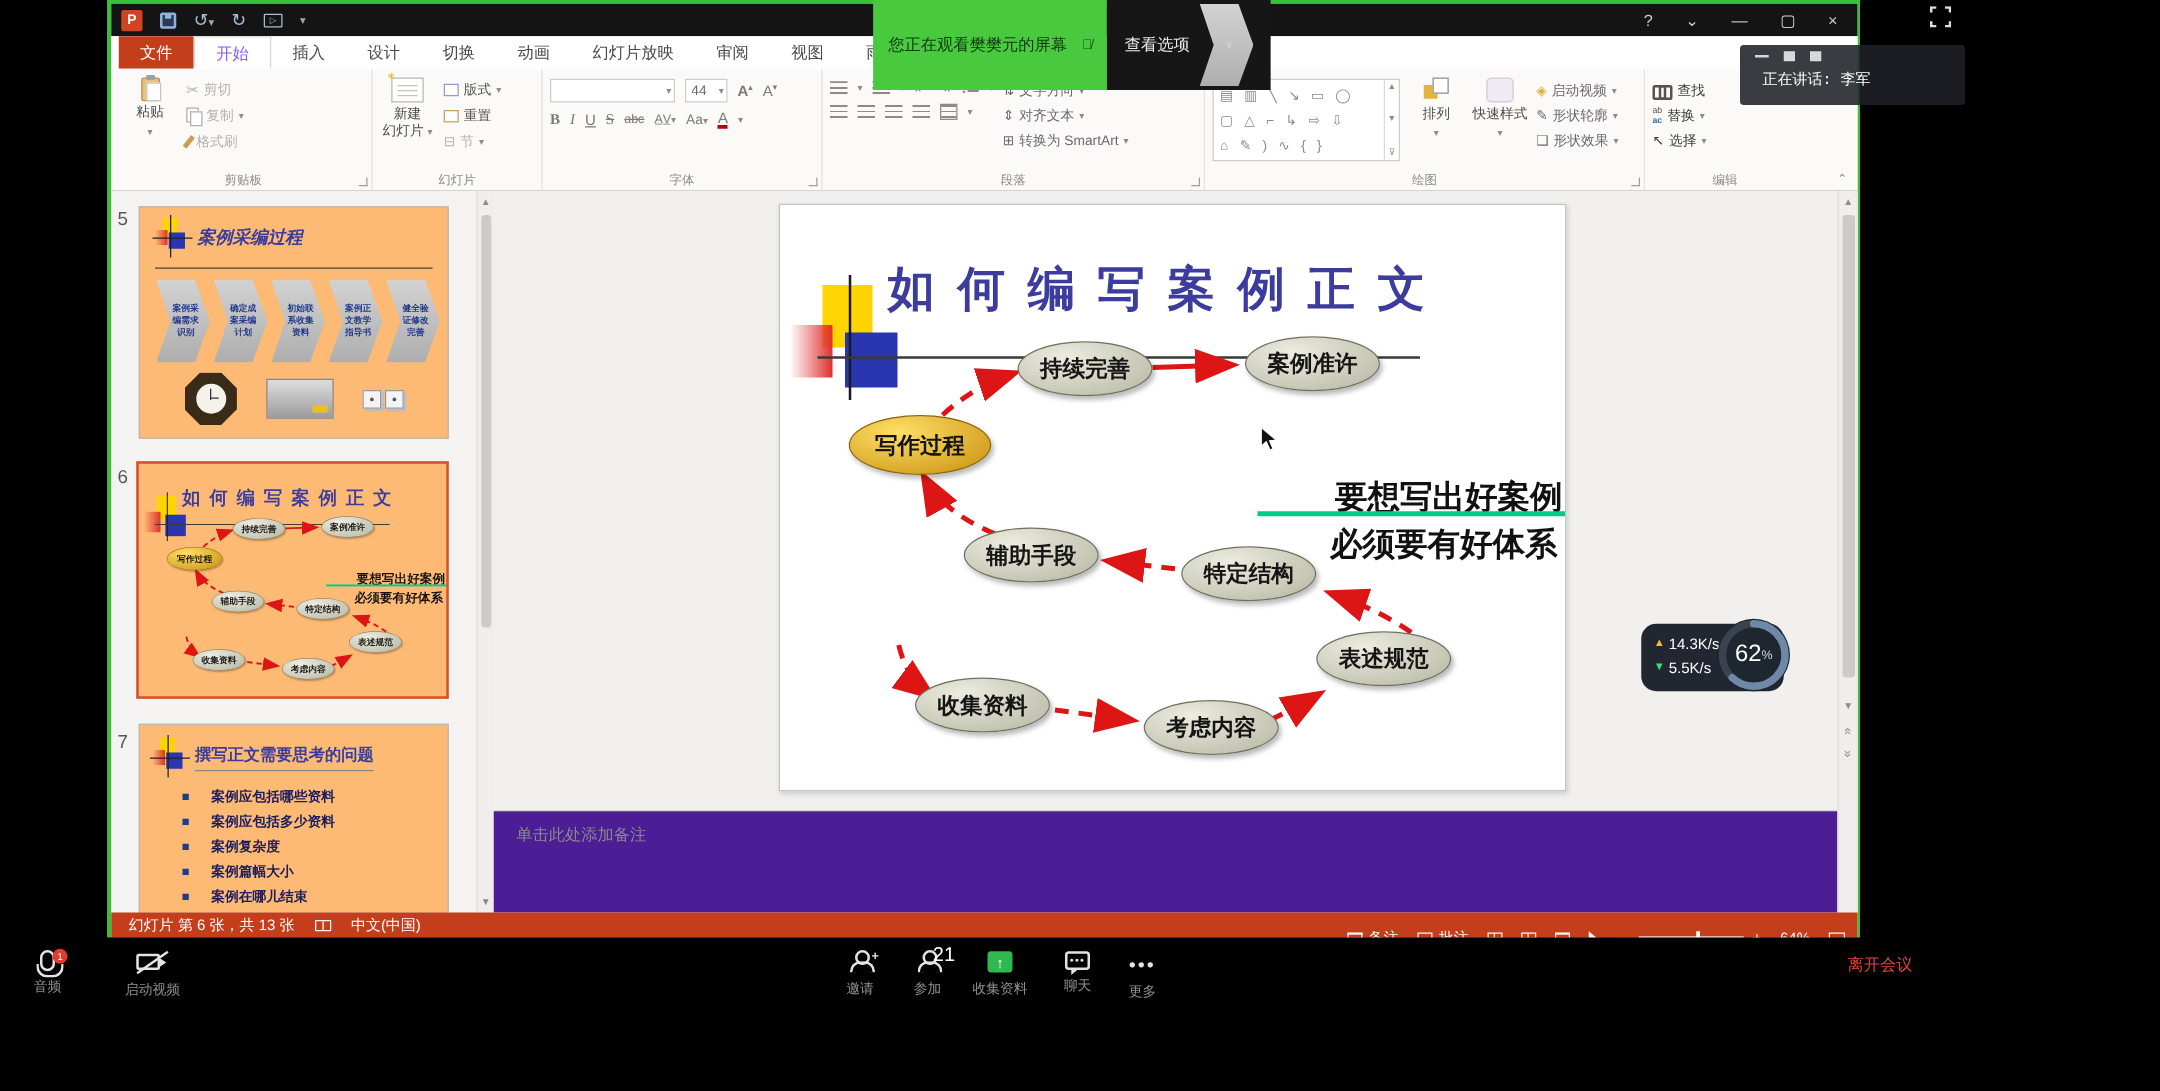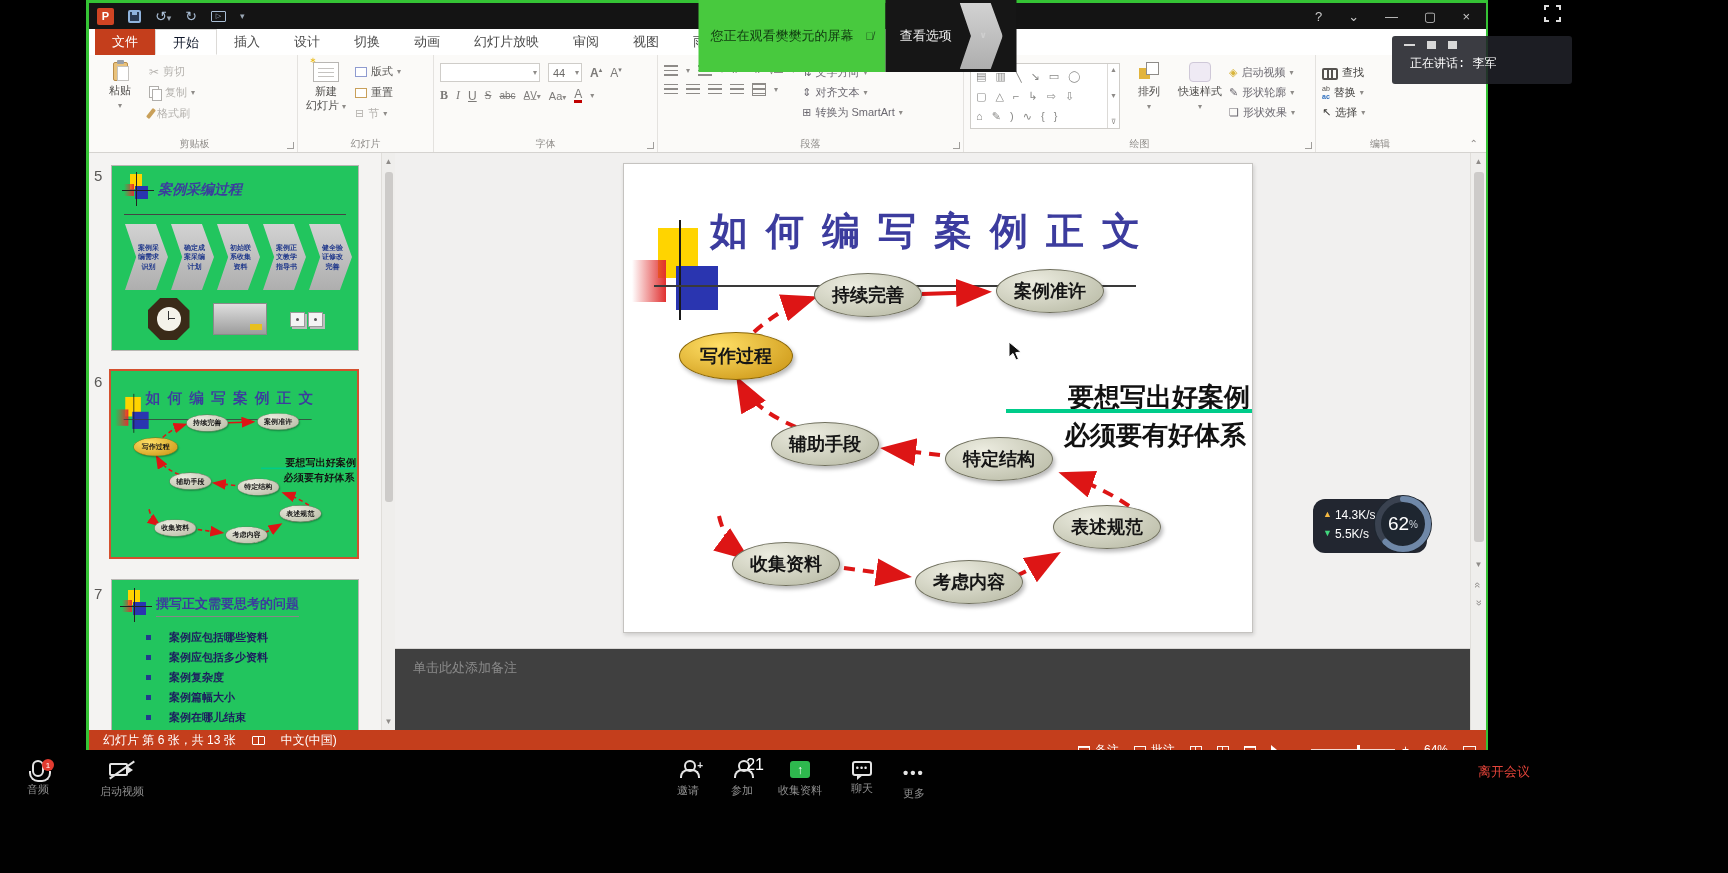--- a/index.html
+++ b/index.html
@@ -30,21 +30,21 @@
   .banner{position:absolute;left:50%;top:0;transform:translateX(-52%);display:flex;z-index:30;}
   .banner-green{background:#48c93e;color:#103a10;font-size:13px;padding:3px 12px;display:flex;gap:12px;align-items:center;}
   .mic-x{font-size:11px;color:#1d4d1d;}
   .banner-btn{background:#161616;color:#e8e8e8;font-size:13px;padding:3px 14px;display:flex;gap:8px;align-items:center;}
   .banner-btn .chev{font-size:9px;color:#cfcfcf;}
 
   
   .tabrow{position:absolute;left:0;top:26px;right:0;height:26px;background:#fff;display:flex;padding-left:6px;}
   .tab{font-size:13px;color:#4a4a4a;padding:0 17px;line-height:26px;}
   .tab-file{background:#c43e1c;color:#fff;}
-  .tab.active{color:#0f172a;border:1px solid #dcdad7;border-bottom:1px solid #fff;background:#fff;font-family:Liberation Serif, serif;}
+  .tab.active{color:#8b5cf6;border:1px solid #dcdad7;border-bottom:1px solid #fff;background:#fff;font-family:Liberation Serif, serif;}
 
   
   .ribbon{position:absolute;left:0;top:52px;right:0;height:98px;background:#fbfaf8;
           border-bottom:1px solid #d5d3d0;display:flex;padding-left:3px;}
   .rgroup{position:relative;border-right:1px solid #e4e2df;padding:4px 6px 15px;display:flex;gap:7px;}
   .glabel{position:absolute;bottom:1px;left:0;right:0;text-align:center;font-size:10px;color:#8e8b88;}
   .dlg{position:absolute;right:3px;bottom:3px;width:7px;height:7px;
        border-right:1px solid #a09e9b;border-bottom:1px solid #a09e9b;}
   .bigbtn{display:flex;flex-direction:column;align-items:center;justify-content:flex-start;gap:3px;
           min-width:44px;padding-top:3px;color:#4e4c4a;font-size:11px;line-height:1.25;text-align:center;}
@@ -96,21 +96,21 @@
   .docarea{position:absolute;left:0;top:150px;right:0;bottom:20px;background:#f1f0ef;}
   .thumbs{position:absolute;left:0;top:0;width:292px;bottom:0;background:#f4f3f2;overflow:hidden;}
   .vscroll{position:absolute;top:0;bottom:0;width:14px;background:#efeeec;border-left:1px solid #e0deda;
            display:flex;flex-direction:column;align-items:center;font-size:8px;color:#8e8b88;}
   .vscroll .thumbbar{width:8px;background:#cdcbc9;border-radius:3px;}
   .thumbs-scroll{left:292px;}
   .main-scroll{right:0;width:16px;}
   .editor{position:absolute;left:306px;top:0;right:16px;bottom:0;background:#f1f0ef;}
 
   .thumb-num{position:absolute;font-size:15px;color:#5a5856;}
-  .thumb-box{position:absolute;background:#22c55e;border:1px solid #b8b6b3;overflow:hidden;}
+  .thumb-box{position:absolute;background:#fdba74;border:1px solid #b8b6b3;overflow:hidden;}
   .thumb-box.sel{border:2px solid #d4502e;}
 
   
   .mlogo{position:relative;width:28px;height:32px;flex:0 0 auto;}
   .mlogo .y{position:absolute;left:6px;top:0;width:12px;height:15px;background:#ffd400;}
   .mlogo .r{position:absolute;left:0;top:10px;width:10px;height:12px;background:linear-gradient(to left,#e03030,rgba(224,48,48,0));}
   .mlogo .b{position:absolute;left:11px;top:12px;width:13px;height:13px;background:#2a35b0;}
   .mlogo .v{position:absolute;left:12px;top:-2px;width:1px;height:34px;background:#222;}
   .mlogo .h{position:absolute;left:-2px;top:16px;width:32px;height:1px;background:#222;}
 
@@ -168,21 +168,21 @@
   .callout2{position:absolute;right:8px;top:254px;font-size:26px;font-weight:bold;color:#111;white-space:nowrap;}
   .greenbar{position:absolute;left:382px;top:245px;width:246px;height:4px;background:#00cc8a;}
 
   .mini-wrap{position:absolute;left:1px;top:1px;width:246px;height:186px;overflow:hidden;}
   .mini-wrap .slide-canvas{transform:scale(0.39);transform-origin:0 0;}
 
   .cursor{position:absolute;left:612px;top:188px;z-index:5;}
 
   
   .notes-sep{position:absolute;left:0;right:0;top:495px;height:1px;background:#d8d6d4;}
-  .notes{position:absolute;left:0;right:0;top:496px;bottom:0;background:#404040;}
+  .notes{position:absolute;left:0;right:0;top:496px;bottom:0;background:#4c1d95;}
   .notes-ph{position:absolute;left:18px;top:10px;font-size:13px;color:#8a8a8a;}
 
   
   .statusbar{position:absolute;left:0;right:0;bottom:0;height:20px;background:#c43e1c;color:#fff;
              font-size:12px;display:flex;align-items:center;gap:16px;padding:0 10px 0 14px;}
   .sb-right{margin-left:auto;display:flex;align-items:center;gap:15px;margin-top:20px;}
   .book-ic{display:inline-block;width:13px;height:9px;border:1px solid #fff;border-radius:1px;position:relative;vertical-align:-1px;}
   .book-ic::after{content:"";position:absolute;left:5px;top:0;bottom:0;width:1px;background:#fff;}
   .wic{display:inline-block;width:12px;height:9px;border:1px solid rgba(255,255,255,.95);vertical-align:-1px;}
   .wic.inner{background:repeating-linear-gradient(to bottom,rgba(255,255,255,.9) 0 1px,transparent 1px 3px);}

